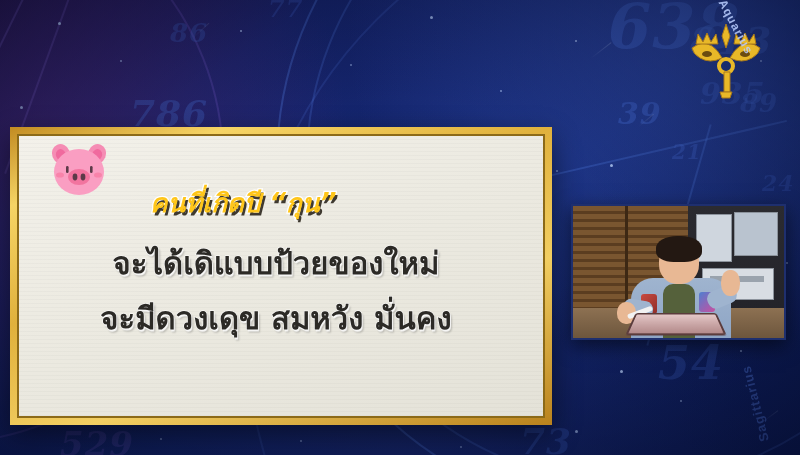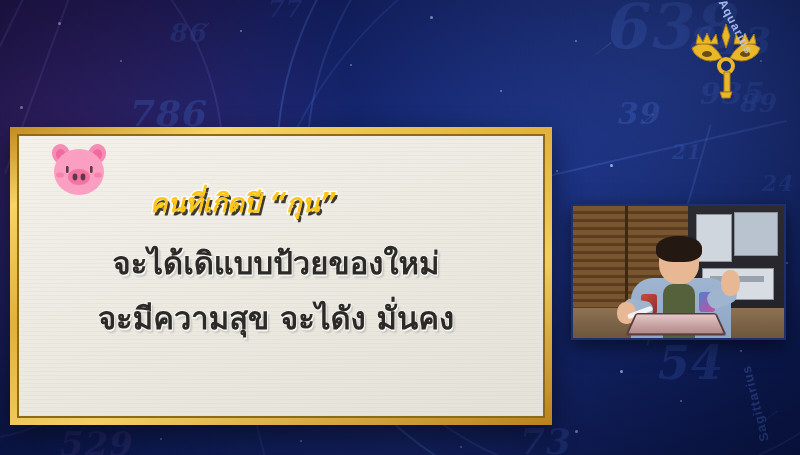--- a/index.html
+++ b/index.html
@@ -229,21 +229,21 @@
     <ellipse cx="27" cy="37" rx="2.4" ry="3.4" fill="#5b3a48"></ellipse>
     <ellipse cx="35" cy="37" rx="2.4" ry="3.4" fill="#5b3a48"></ellipse>
     <rect x="18" y="26" width="2.6" height="7" rx="1.3" fill="#5b3a48"></rect>
     <rect x="42" y="26" width="2.6" height="7" rx="1.3" fill="#5b3a48"></rect>
     <ellipse cx="12" cy="35" rx="4" ry="2.6" fill="#f7779f" opacity=".7"></ellipse>
     <ellipse cx="50" cy="35" rx="4" ry="2.6" fill="#f7779f" opacity=".7"></ellipse>
   </svg>
 
   <div class="card-title">คนที่เกิดปี “กุน”</div>
   <div class="card-line l1">จะได้เดิแบบป้วยของใหม่</div>
-  <div class="card-line l2">จะมีความสุข จะไดัง มั่นคง</div>
+  <div class="card-line l2">จะมีดวงเดุข สมหวัง มั่นคง</div>
 
   <div class="video">
     <div class="v-wall"></div>
     <div class="v-blinds"></div>
     <div class="v-blinds2"></div>
     <div class="v-shelf">
       <div class="v-box" style="left:8px;top:8px;width:34px;height:46px;"></div>
       <div class="v-box" style="left:46px;top:6px;width:42px;height:42px;background:#b9c3cf;"></div>
       <div class="v-box" style="left:14px;top:62px;width:70px;height:30px;background:#d8dde3;"></div>
       <div class="v-box" style="left:22px;top:70px;width:54px;height:6px;background:#9aa3ad;border:none;"></div>

